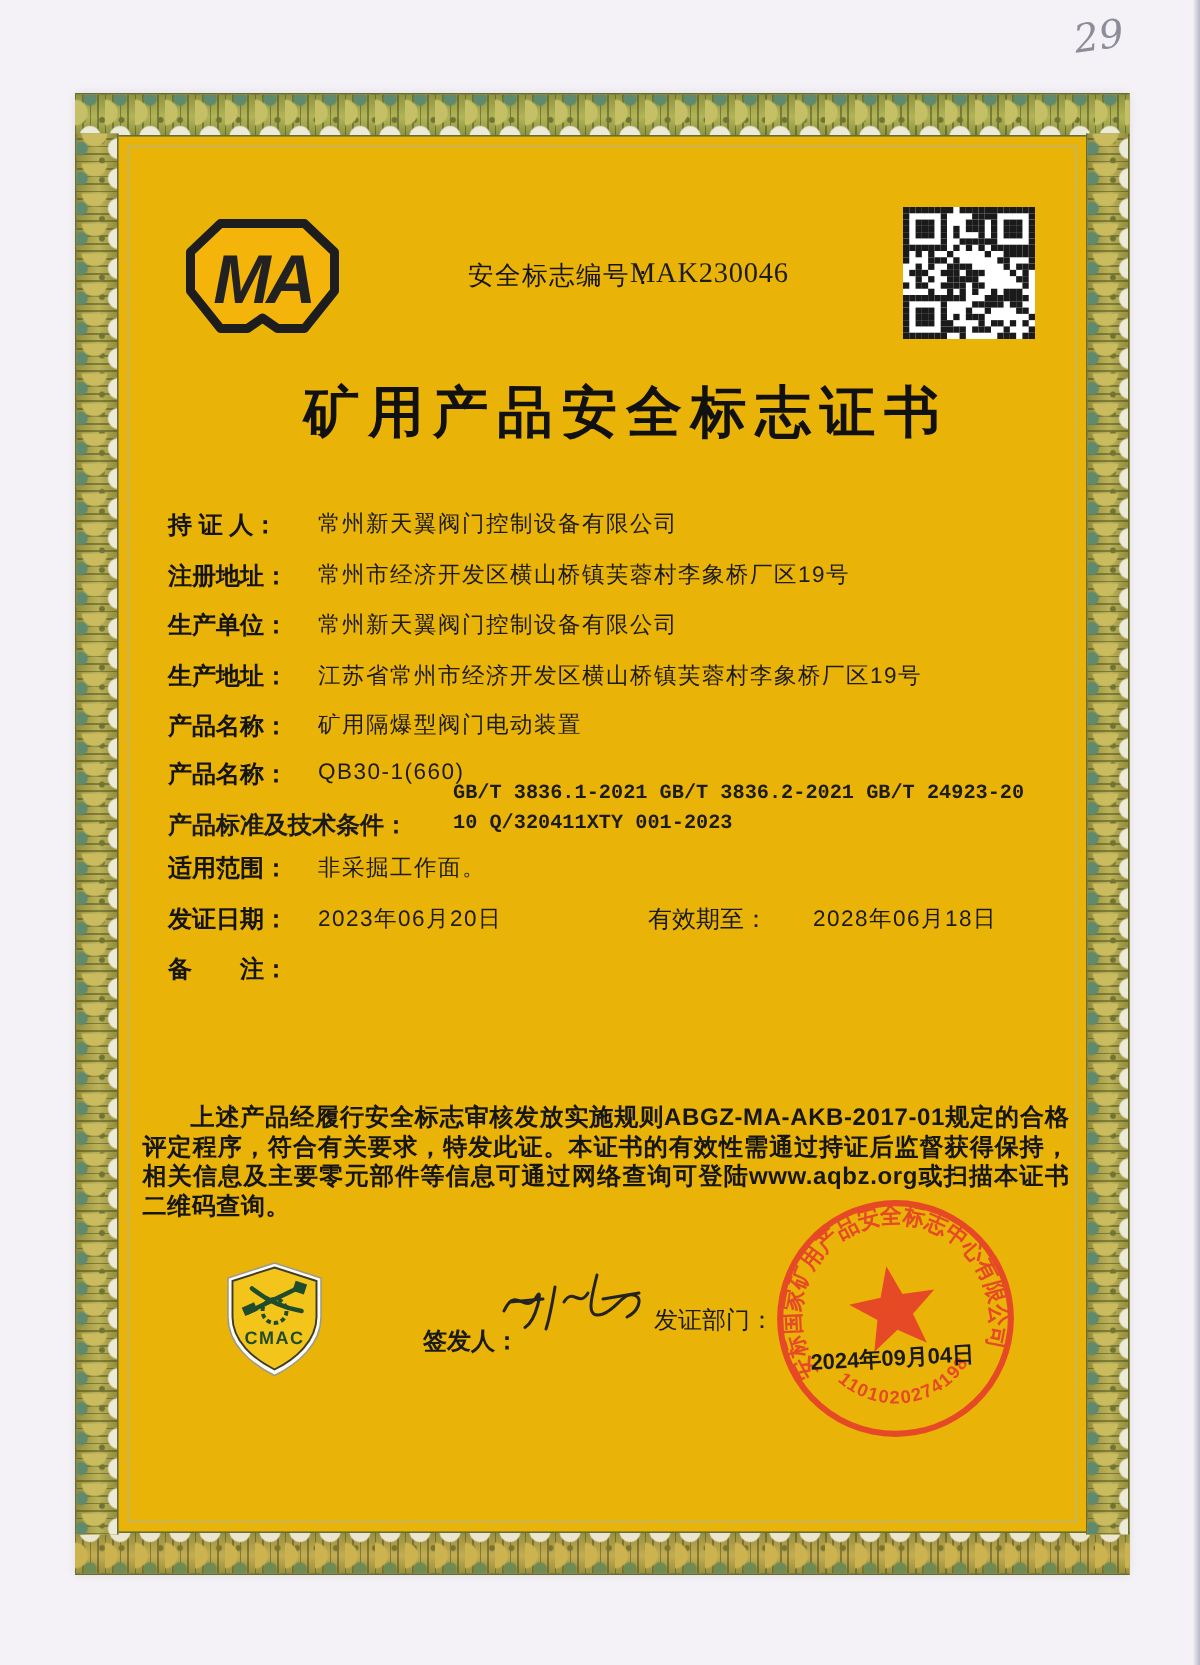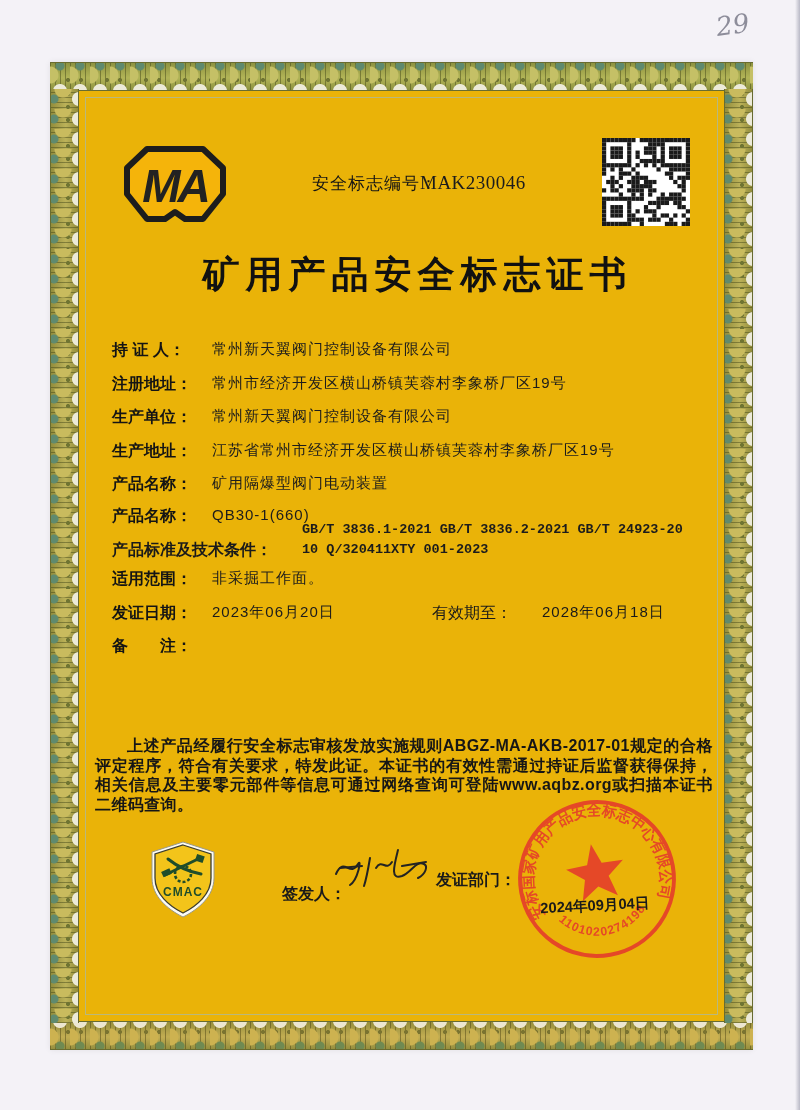--- a/index.html
+++ b/index.html
@@ -71,21 +71,21 @@
   .valid-lbl{position:absolute;left:290px;font-size:16px;font-weight:normal;margin-left:30px;}
   .valid-val{position:absolute;left:409px;font-size:15px;font-weight:normal;letter-spacing:1px;margin-left:21px;}
   
   .statement{position:absolute;left:45px;top:674px;width:618px;
     font-size:16px;font-weight:bold;line-height:19.5px;color:#161616;
     text-indent:2em;text-align:justify;letter-spacing:0.4px;}
   
   .cmac{position:absolute;left:100px;top:779px;}
   .signer-lbl{position:absolute;left:232px;top:808px;font-size:16px;font-weight:bold;margin-top:14px;}
   .sig{position:absolute;left:278px;top:782px;}
-  .dept-lbl{position:absolute;left:386px;top:808px;font-size:16px;font-weight:bold;}
+  .dept-lbl{position:absolute;left:386px;top:808px;font-size:16px;font-weight:normal;}
   .stamp{position:absolute;left:461px;top:731px;}
 </style>
 </head>
 <body>
 
 <div class="note">29</div>
 <div class="scan-edge"></div>
 
 <div class="frame">
 

